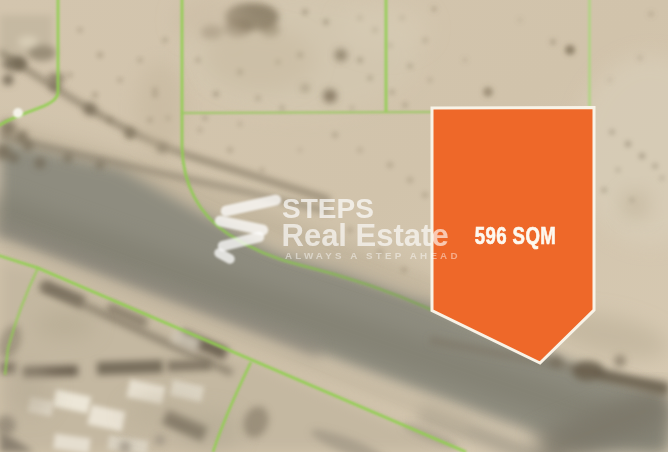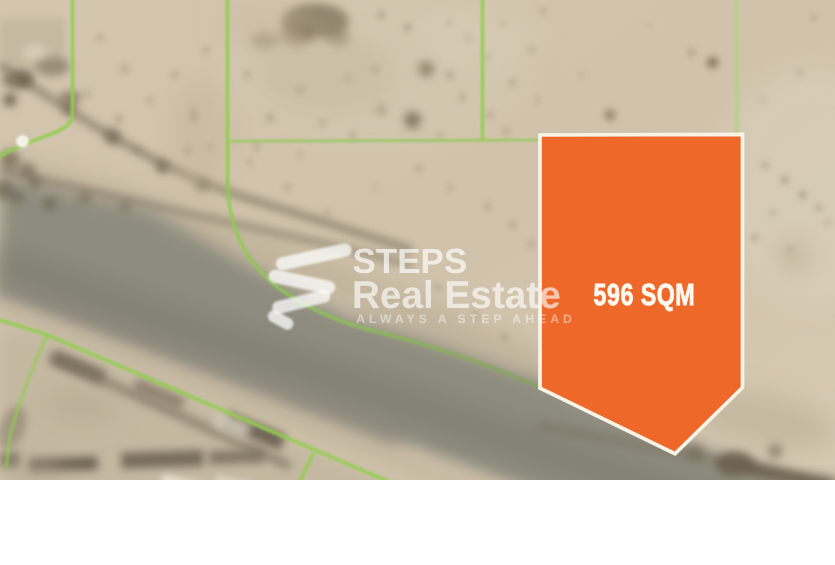--- a/index.html
+++ b/index.html
@@ -1,16 +1,16 @@
 <!DOCTYPE html>
 <html><head>
 <meta charset="utf-8">
 <style>
   html,body{margin:0;padding:0;background:#fff;}
-  #stage{position:relative;width:668px;height:384px;overflow:hidden;font-family:"Liberation Sans",sans-serif;}
+  #stage{position:relative;width:668px;height:452px;overflow:hidden;font-family:"Liberation Sans",sans-serif;}
 </style>
 </head>
 <body>
 <div id="stage">
 <svg width="668" height="452" viewBox="0 0 668 452">
 <defs>
   <filter id="b1" x="-40%" y="-40%" width="180%" height="180%">
           <feGaussianBlur stdDeviation="2.4"></feGaussianBlur>
         </filter>
   <filter id="b2" x="-40%" y="-40%" width="180%" height="180%">

